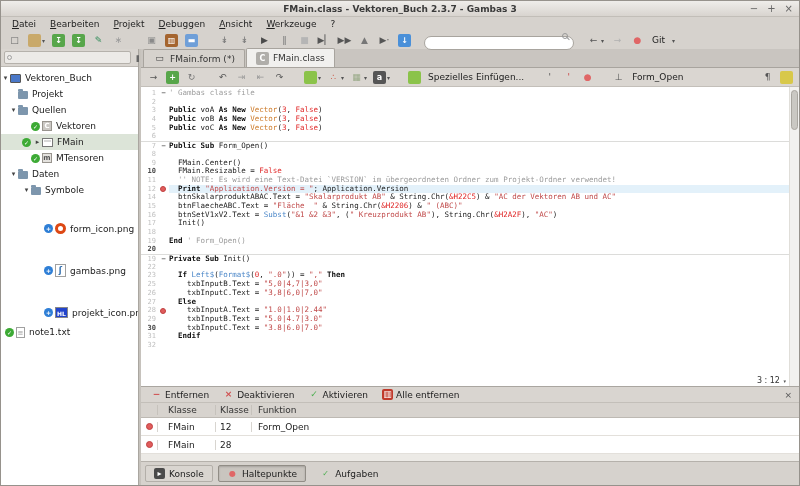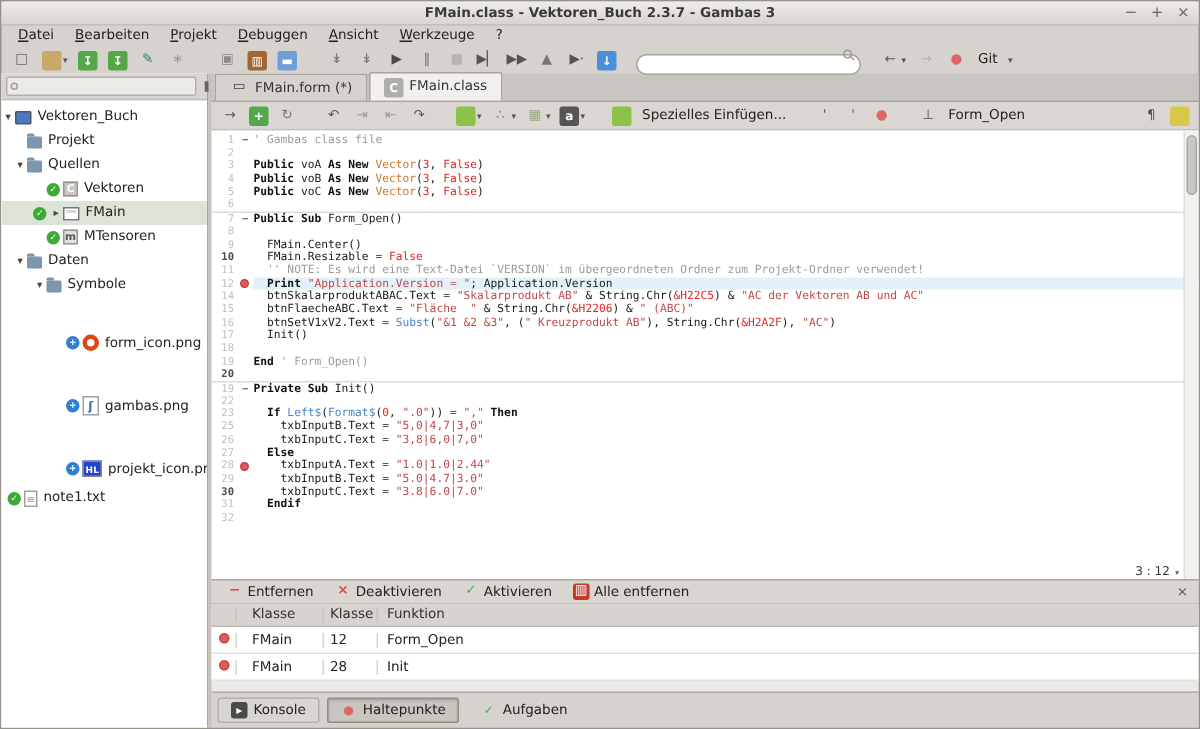--- a/index.html
+++ b/index.html
@@ -442,21 +442,20 @@
           <div class="bprow bpr">
             <span class="c-ic"><span class="rowdot"></span></span>
             <span class="c-klasse">FMain</span>
             <span class="c-zeile">12</span>
             <span class="c-funk">Form_Open</span>
           </div>
           <div class="bprow bpr">
             <span class="c-ic"><span class="rowdot"></span></span>
             <span class="c-klasse">FMain</span>
             <span class="c-zeile">28</span>
-            <span class="c-funk">Init</span>
           </div>
         </div>
 
       <div class="bottomtabs" id="bottomtabs">
           <div class="btab">
             <span class="gi boxed" style="background: rgb(74, 74, 74);">▸</span>
             <span>Konsole</span>
           </div>
           <div class="btab active">
             <span class="gi" style="color: rgb(224, 102, 102);">●</span>

